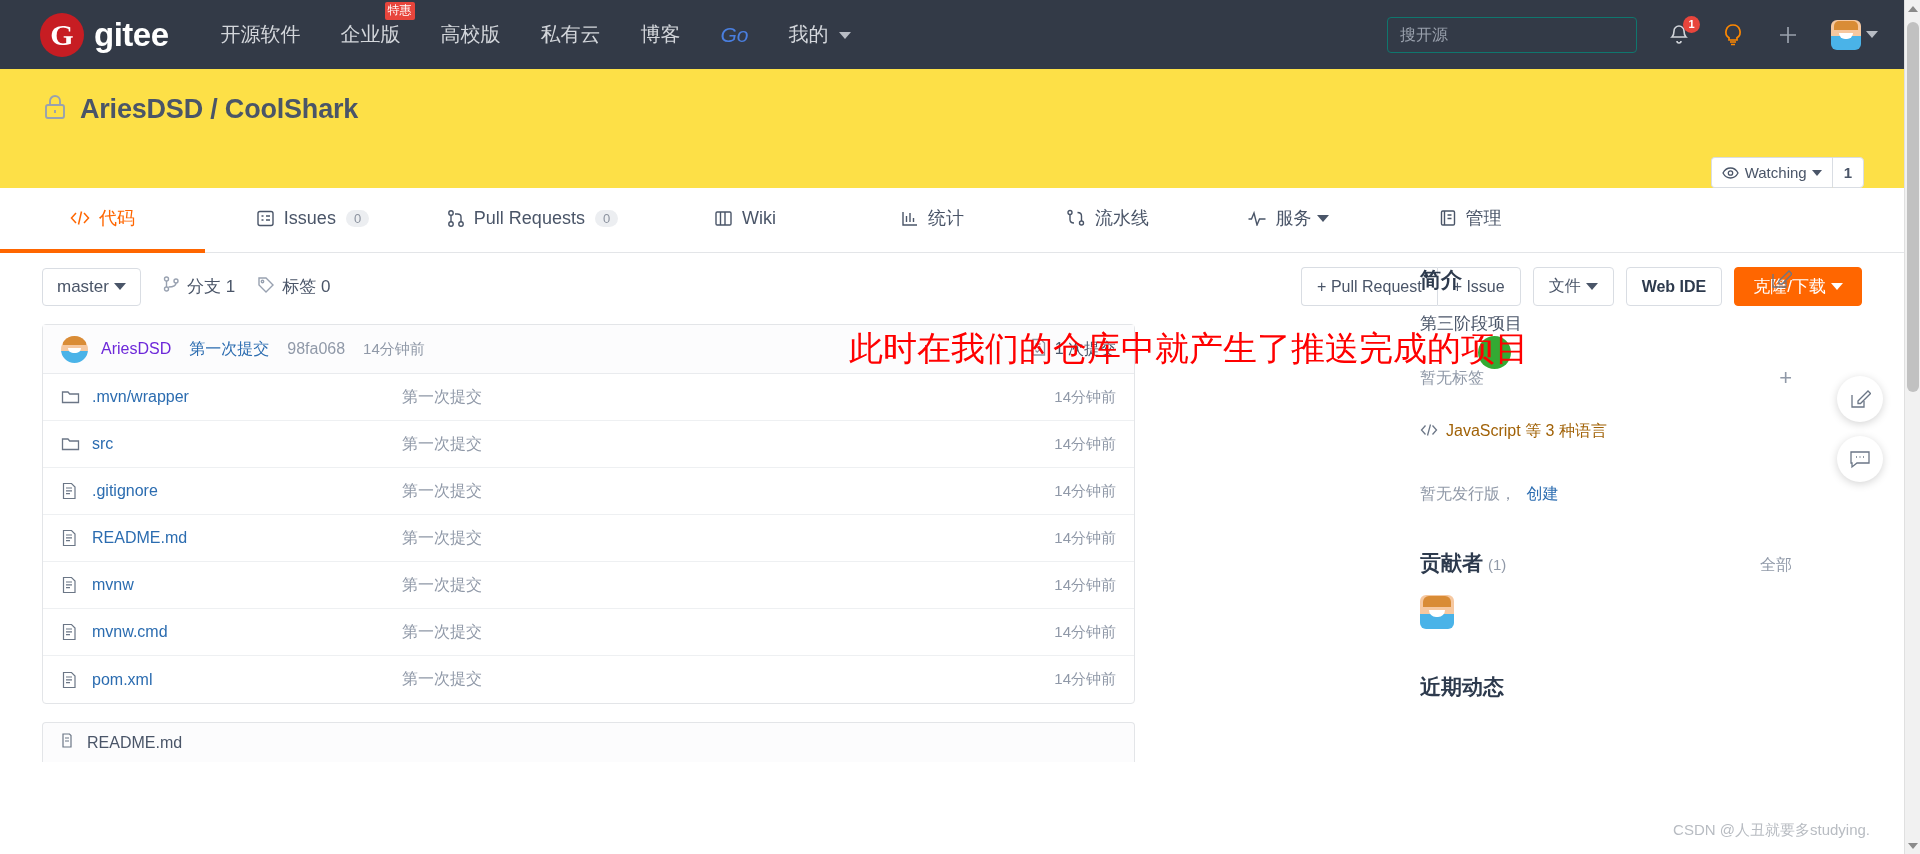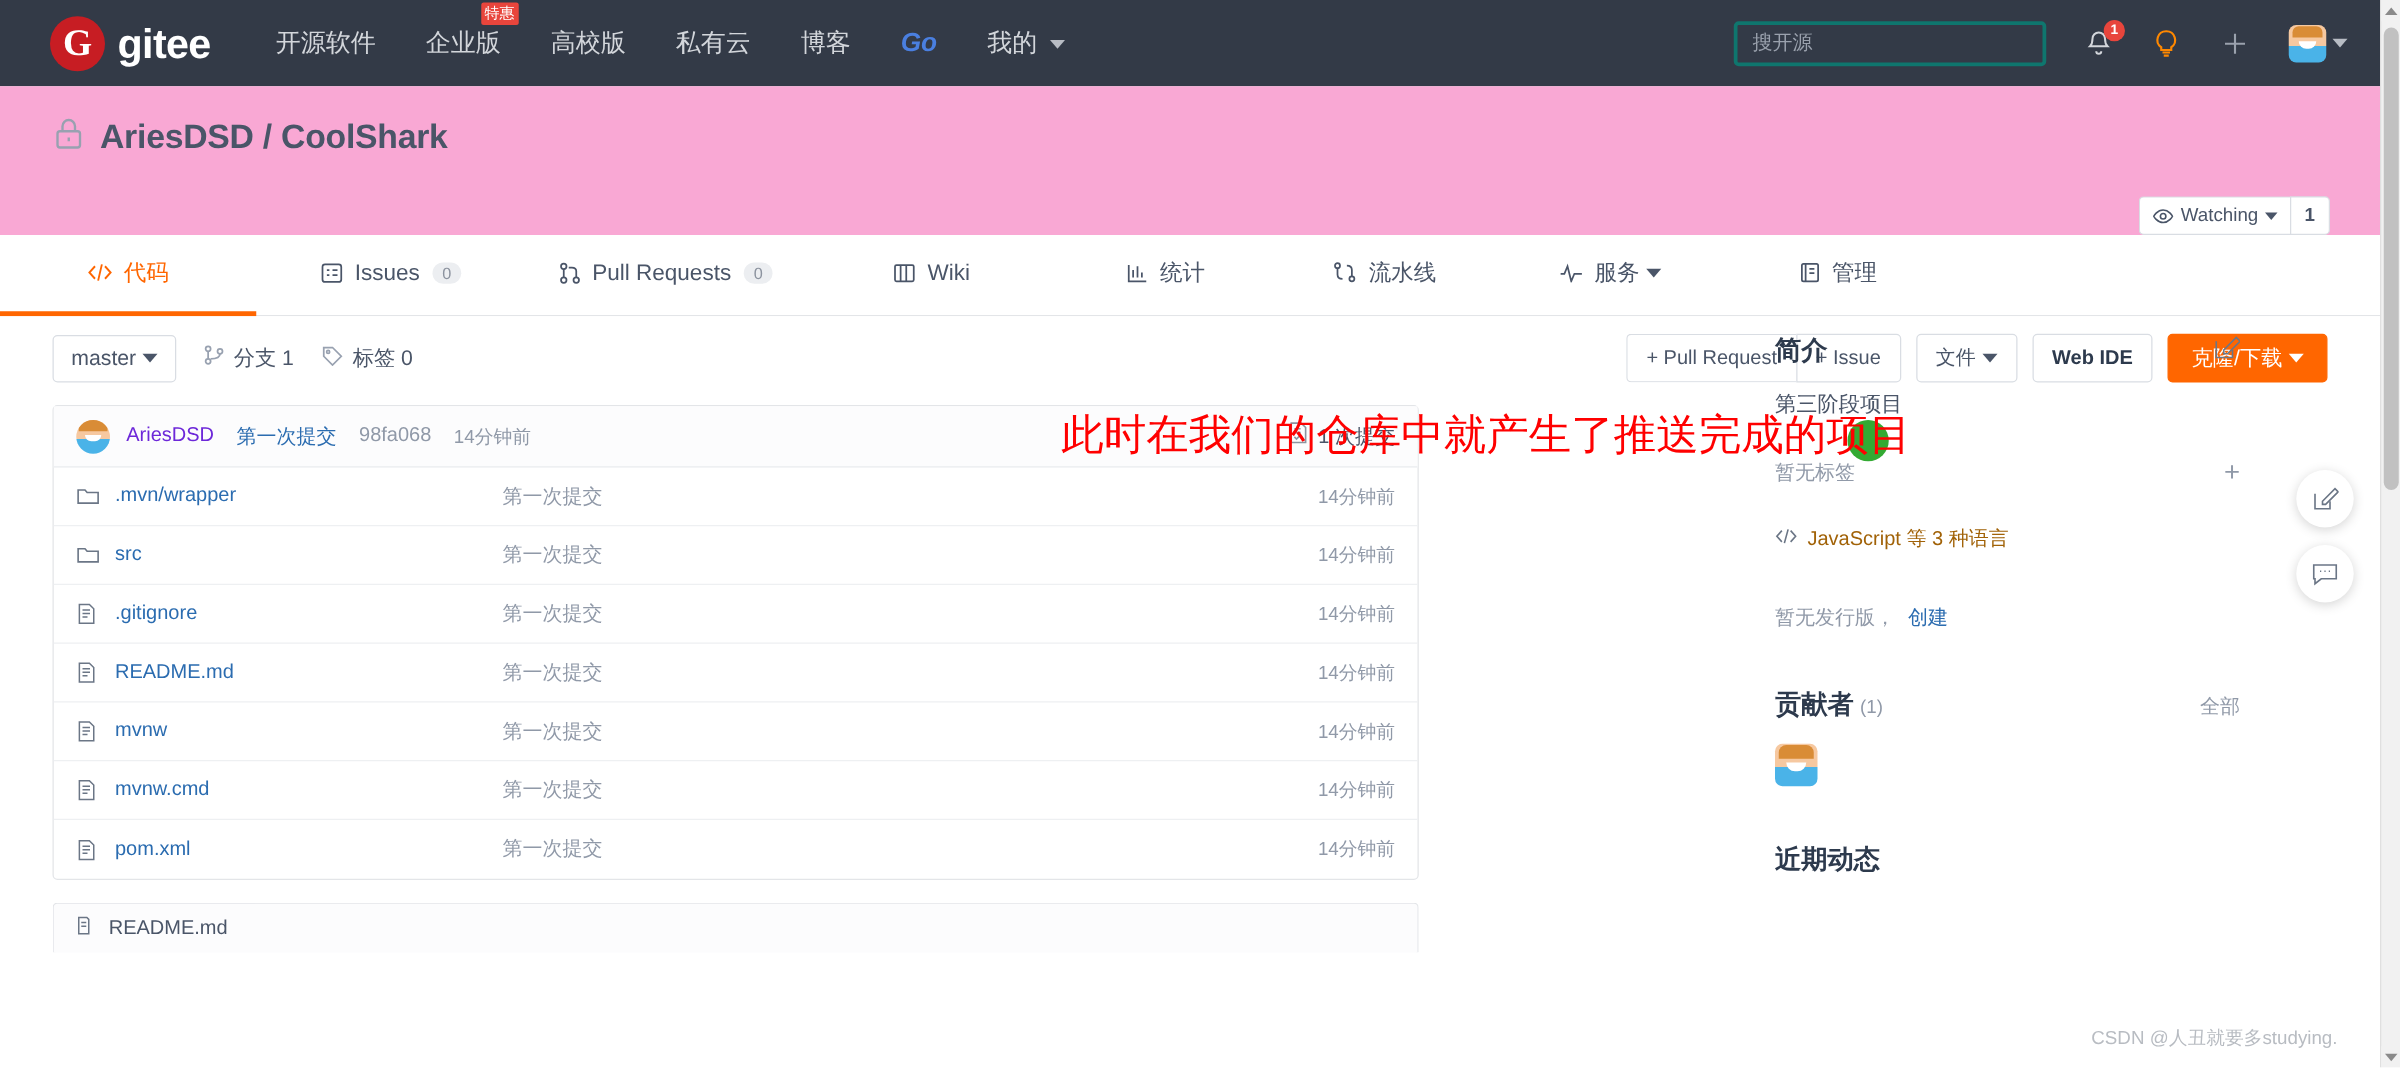--- a/index.html
+++ b/index.html
@@ -28,35 +28,35 @@
   }
   .brand-text {
     color: #fff; font-size: 33px; font-weight: bold;
     margin-left: 10px; letter-spacing: -0.5px;
   }
   .nav-links { display: flex; align-items: center; margin-left: 52px; }
   .nav-link {
     color: #d3d6db; font-size: 20px; margin-right: 40px;
     position: relative; cursor: pointer; white-space: nowrap;
   }
-  .nav-link.go { color: #4a7fe0; font-weight: bold; font-style: italic; font-size:21px;}
+  .nav-link.go { color: #4a7fe0; font-weight: normal; font-style: italic; font-size:21px;}
   .badge-hot {
     position: absolute; top: -19px; right: -14px;
     background: #e8453c; color: #fff; font-size: 12px;
     padding: 1px 3px; border-radius: 2px; line-height: 1.3;
     white-space: nowrap;
   }
   .caret-dn {
     display:inline-block; width:0; height:0; margin-left:5px;
     border-left:6px solid transparent; border-right:6px solid transparent;
     border-top:7px solid #b8bcc4; vertical-align: middle;
   }
   .nav-right { margin-left: auto; display:flex; align-items:center; margin-right: 26px;}
   .search-box {
-    width: 250px; height: 36px; border: 3px solid #0f766e;
+    width: 250px; height: 36px; border: 1px solid #0f766e;
     border-radius: 4px; background: #333a47;
     color: #9aa1ad; font-size: 16px;
     padding: 0 12px; outline: none;
     font-family: "Liberation Sans", sans-serif;
   }
   .search-box::placeholder { color: #9aa1ad; }
   .ic-wrap { position: relative; margin-left: 30px; cursor: pointer; display:flex; align-items:center;}
   .ic-badge {
     position:absolute; top:-7px; right:-9px;
     background:#e8453c; color:#fff; font-size:11px; font-weight:bold;
@@ -71,21 +71,21 @@
   .avatar-sm::before{
     content:""; position:absolute; top:1px; left:3px; right:3px; height:9px;
     background:#d98c36; border-radius:5px 5px 0 0;
   }
   .avatar-sm::after{
     content:""; position:absolute; top:13px; left:8px; width:14px; height:6px;
     background:#fff; border-radius:0 0 7px 7px;
   }
 
   
-  .repo-head { position:absolute; top:69px; left:0; width:1904px; height:148px; background:#f9a8d4; border-bottom:7px solid #c2410c;}
+  .repo-head { position:absolute; top:69px; left:0; width:1904px; height:148px; background:#fde047; border-bottom:7px solid #c2410c;}
   .repo-title-row { display:flex; align-items:center; padding: 24px 0 0 42px; }
   .lock-ic { margin-right:12px; }
   .repo-title { font-size: 27px; font-weight: bold; color:#4a5568; letter-spacing:-0.2px;}
   .repo-actions { position:absolute; top:88px; right:40px; display:flex; align-items:center;flex-direction:column; }
   .btn-group { display:flex; margin-left:12px; }
   .bg-main, .bg-count {
     border:1px solid #d9dde3; background:#fff; height:31px;
     display:flex; align-items:center; font-size:15px; color:#4a5568;
     padding: 0 10px;
   }

